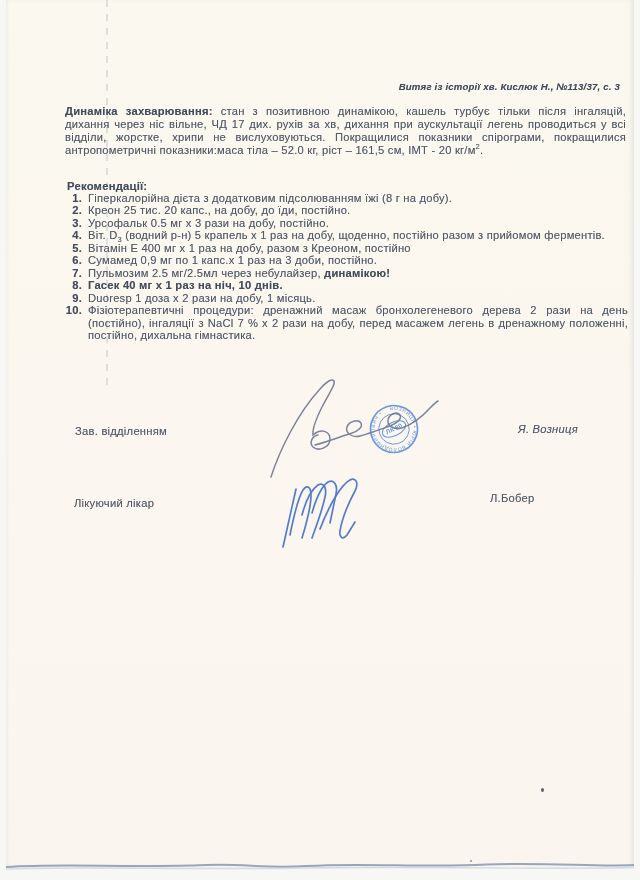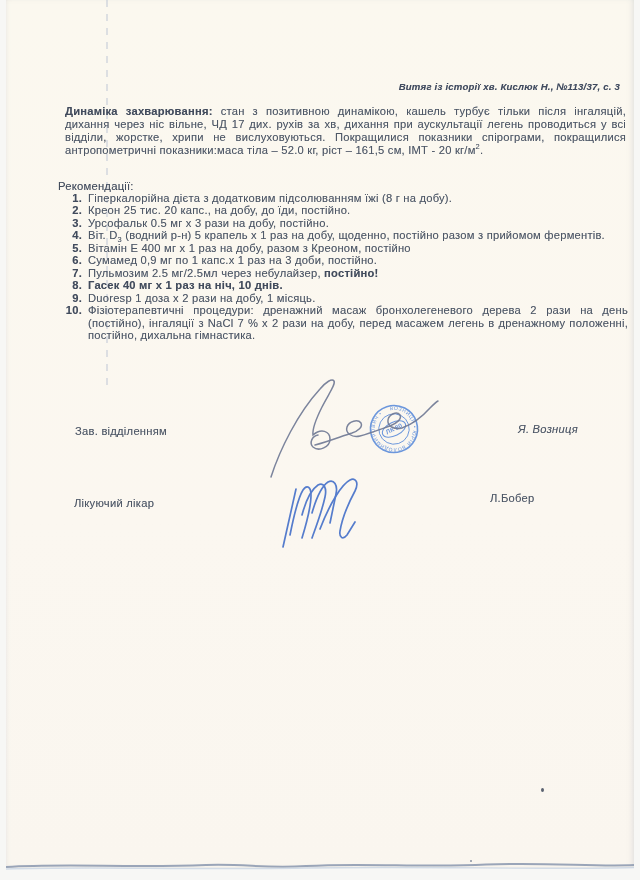--- a/index.html
+++ b/index.html
@@ -14,21 +14,21 @@
   .fold-line { position:absolute; left:100px; top:0; width:2px; height:390px;
     background:repeating-linear-gradient(180deg, rgba(150,165,195,.30) 0 7px, rgba(150,165,195,0) 7px 14px); }
   .txt { text-shadow:0 0 .5px rgba(90,100,120,.45); }
   .header-note { position:absolute; top:81px; right:14px; font-size:9.6px; font-weight:bold;
     font-style:italic; color:#3f4a5e; letter-spacing:.2px; }
   .dynamics { position:absolute; left:59px; top:105px; width:561px; font-size:11.2px;
     line-height:13.1px; text-align:justify; letter-spacing:.22px; }
   .dynamics .b, .rec .b { font-weight:bold; color:#414b5c; }
   sup { font-size:7.5px; vertical-align:super; line-height:0; }
   sub { font-size:7.5px; vertical-align:sub; line-height:0; }
-  .rec-title { position:absolute; left:52px; top:180px; font-size:11.3px; font-weight:normal; color:#414b5c; letter-spacing:.2px; }
+  .rec-title { position:absolute; left:61px; top:180px; font-size:11.3px; font-weight:bold; color:#414b5c; letter-spacing:.2px; }
   .rec { position:absolute; left:57px; top:192px; width:565px; font-size:11.2px; line-height:12.45px; letter-spacing:.22px; }
   .rec-row { display:flex; align-items:flex-start; }
   .rec-row .num { flex:0 0 25px; text-align:right; padding-right:6px; font-weight:bold; color:#414b5c; }
   .rec-row .itxt { flex:1; text-align:justify; }
   .signoff-label { position:absolute; font-size:11.2px; letter-spacing:.25px; }
   .sig-overlay { position:absolute; left:244px; top:373px; width:210px; height:192px; }
   .speck { position:absolute; border-radius:50%; }
 </style>
 </head>
 <body>
@@ -65,21 +65,21 @@
       <div class="rec-row">
         <span class="num">5.</span>
         <span class="itxt"><span>Вітамін Е 400 мг х 1 раз на добу, разом з Креоном, постійно</span></span>
       </div>
       <div class="rec-row">
         <span class="num">6.</span>
         <span class="itxt"><span>Сумамед 0,9 мг  по 1 капс.х 1 раз на 3 доби, постійно.</span></span>
       </div>
       <div class="rec-row">
         <span class="num">7.</span>
-        <span class="itxt"><span>Пульмозим 2.5 мг/2.5мл через небулайзер, </span><span class="b">постійно!</span></span>
+        <span class="itxt"><span>Пульмозим 2.5 мг/2.5мл через небулайзер, </span><span class="b">динамікою!</span></span>
       </div>
       <div class="rec-row">
         <span class="num">8.</span>
         <span class="itxt"><span class="b">Гасек 40 мг х 1 раз на ніч, 10 днів.</span></span>
       </div>
       <div class="rec-row">
         <span class="num">9.</span>
         <span class="itxt"><span>Duoresp 1 доза х 2 рази на добу, 1 місяць.</span></span>
       </div>
       <div class="rec-row">

